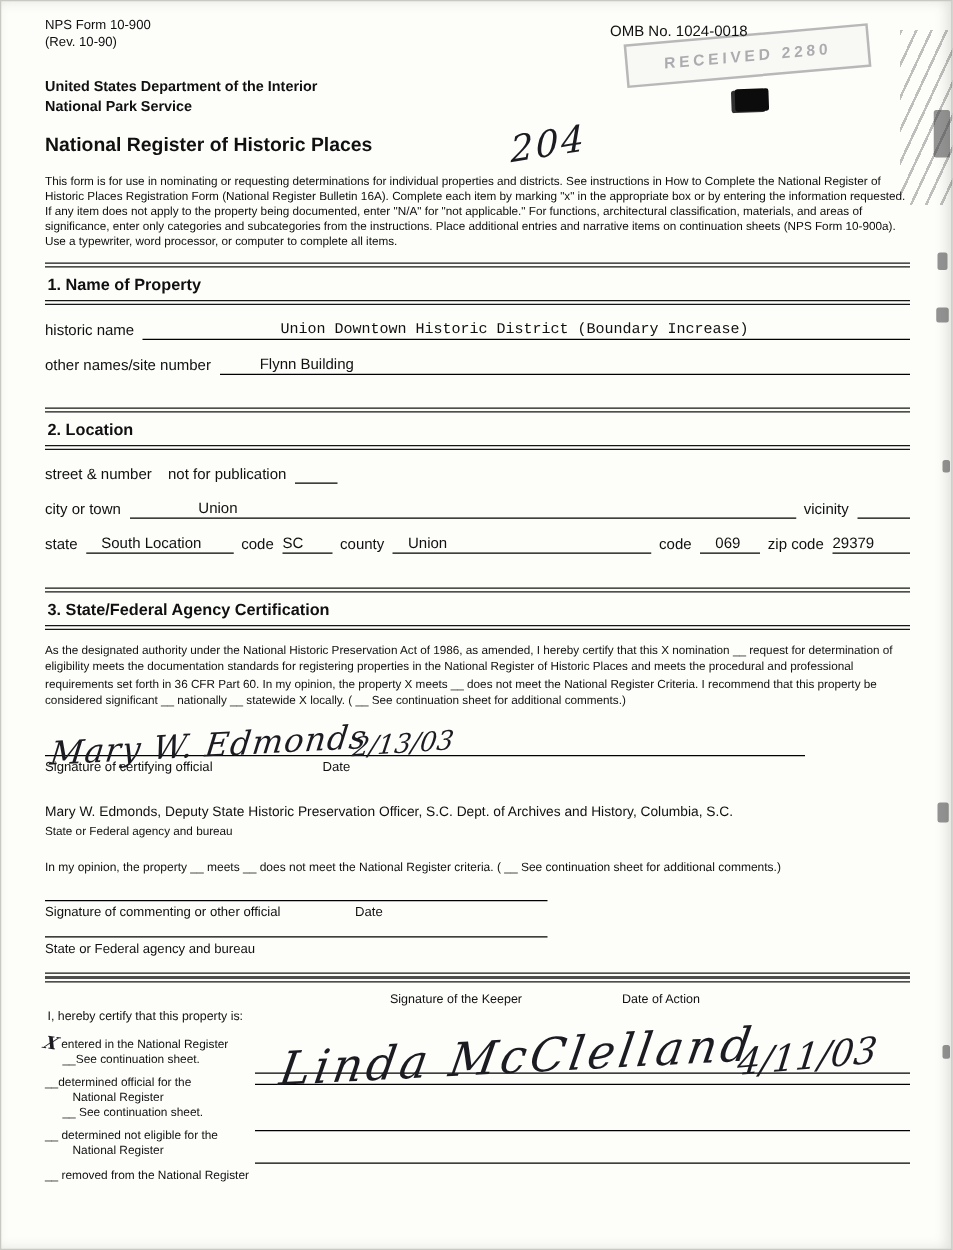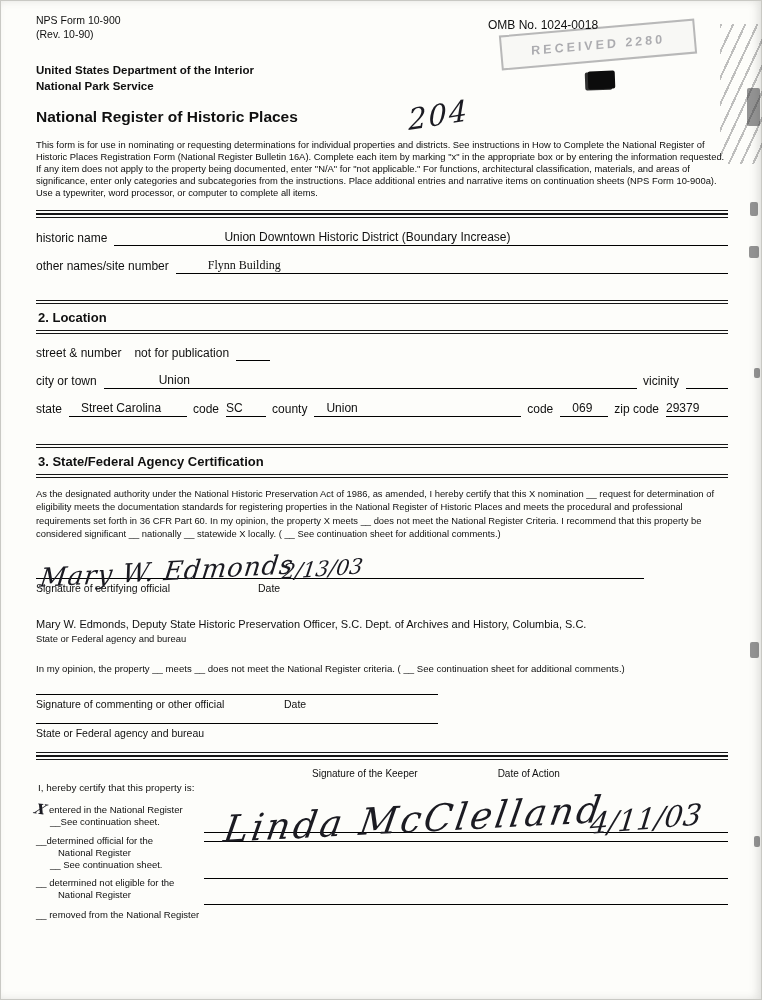--- a/index.html
+++ b/index.html
@@ -23,22 +23,22 @@
   .sec-top2 { margin-top:26px; }
   .sec-top3 { margin-top:27px; }
   .sec-top4 { margin-top:13px; }
   .sec-head { font-size:13px; font-weight:bold; margin:6px 0 5px 2px; }
 
   
   .frow { display:flex; align-items:flex-end; font-size:12px; margin-top:12px; }
   .lbl { white-space:nowrap; padding-right:7px; line-height:15px; }
   .blank { border-bottom:1.2px solid #000; min-height:15px; line-height:15px; white-space:nowrap; }
   .grow { flex:1; }
-  .pad110 { padding-left:110px; }
-  .pad32 { padding-left:32px;font-family:Liberation Serif, serif; }
+  .pad110 { padding-left:110px;font-family:Liberation Mono, monospace; }
+  .pad32 { padding-left:32px; }
   .pad28 { padding-left:28px; }
   .pad55 { padding-left:55px; }
   .pad12 { padding-left:12px; }
   .w118 { width:118px; } .w40 { width:40px; } .w48 { width:48px; } .w62 { width:62px; }
   .w34 { width:34px; } .w42 { width:42px; }
   .ml6 { margin-left:6px; }
 
   
   .cert-para { font-size:9.4px; line-height:1.42; margin-top:9px; }
   .sig-wrap { position:relative; width:608px; border-bottom:1.2px solid #000; height:33px; margin-top:6px; }
@@ -136,20 +136,21 @@
     <div>National Park Service</div>
   </div>
 
   <div class="doc-title">
     <div>National Register of Historic Places</div>
   </div>
 
   <p class="intro">This form is for use in nominating or requesting determinations for individual properties and districts.  See instructions in How to Complete the National Register of Historic Places Registration Form (National Register Bulletin 16A).  Complete each item by marking "x" in the appropriate box or by entering the information requested.  If any item does not apply to the property being documented, enter "N/A" for "not applicable."  For functions, architectural classification, materials, and areas of significance, enter only categories and subcategories from the instructions.  Place additional entries and narrative items on continuation sheets (NPS Form 10-900a).  Use a typewriter, word processor, or computer to complete all items.</p>
 
   <div class="rule2 sec-top1"></div>
+  <h2 class="sec-head">1. Name of Property</h2>
   <div class="rule2"></div>
 
   <div class="frow">
     <span class="lbl">historic name</span>
     <span class="blank grow pad110">Union Downtown Historic District (Boundary Increase)</span>
   </div>
   <div class="frow">
     <span class="lbl">other names/site number</span>
     <span class="blank grow pad32">Flynn Building</span>
   </div>
@@ -164,21 +165,21 @@
     <span class="blank w34"></span>
   </div>
   <div class="frow">
     <span class="lbl">city or town</span>
     <span class="blank grow pad55">Union</span>
     <span class="lbl ml6">vicinity</span>
     <span class="blank w42"></span>
   </div>
   <div class="frow">
     <span class="lbl">state</span>
-    <span class="blank w118 pad12">Street Carolina</span>
+    <span class="blank w118 pad12">South Location</span>
     <span class="lbl ml6">code</span>
     <span class="blank w40">SC</span>
     <span class="lbl ml6">county</span>
     <span class="blank grow pad12">Union</span>
     <span class="lbl ml6">code</span>
     <span class="blank w48 pad12">069</span>
     <span class="lbl ml6">zip code</span>
     <span class="blank w62">29379</span>
   </div>
 

